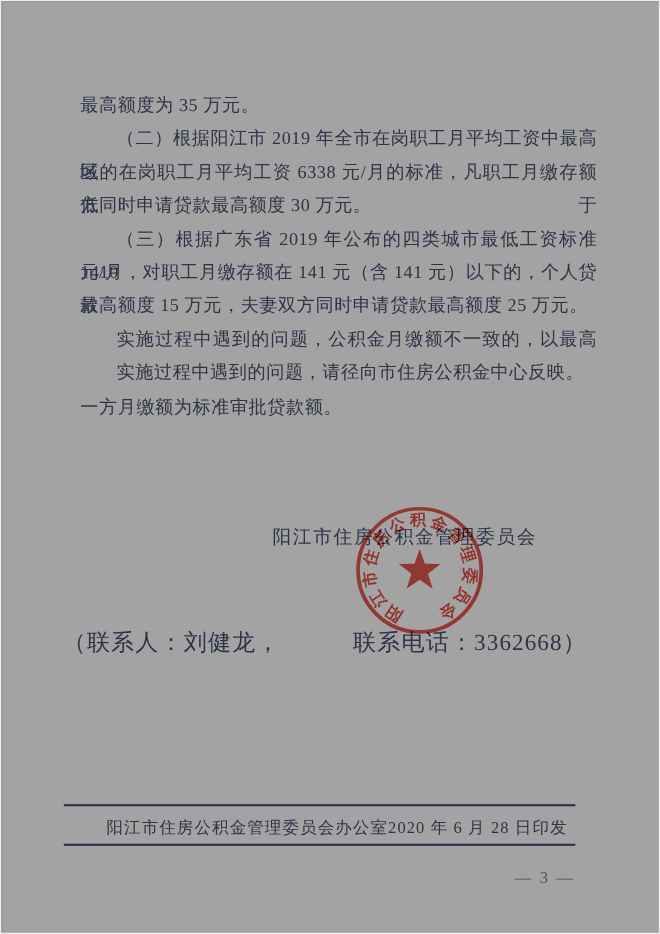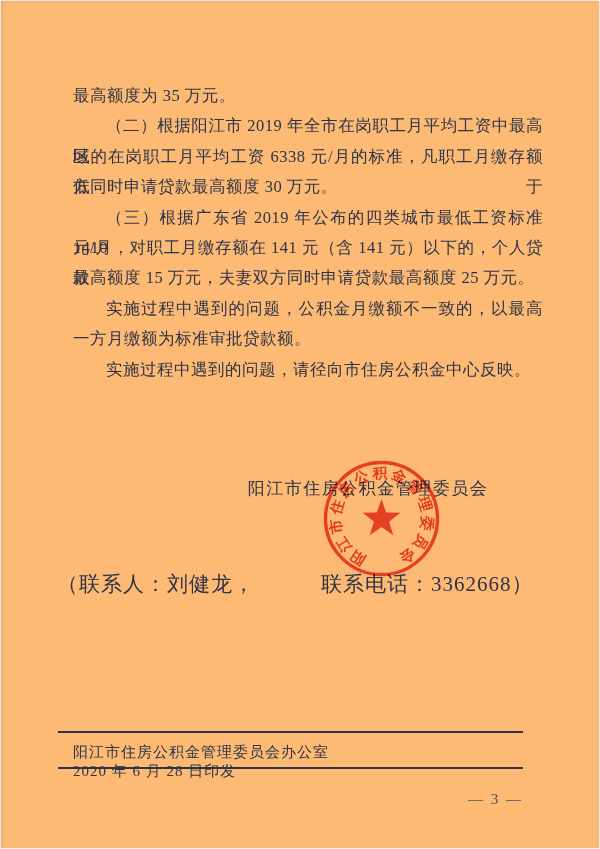--- a/index.html
+++ b/index.html
@@ -6,21 +6,21 @@
   body {
     width:600px; height:849px;
     background:#ffffff;
     font-family:"Liberation Serif","DejaVu Serif",serif;
     color:#2e3347;
     position:relative;
     overflow:hidden;
   }
   .page {
     position:absolute; inset:0;
-    background:#fdba74;
+    background:#a3a3a3;
     box-shadow: inset 0 0 0 1px #ececec, inset 3px 0 4px rgba(0,0,0,.05), inset 0 2px 3px rgba(0,0,0,.04);
   }
   .body-text {
     position:absolute; left:73px; top:81px; width:470px;
   }
   .bodyline {
     height:30.4px; line-height:30.4px;
     font-size:16.5px;
     letter-spacing:0.5px;
     white-space:nowrap;
@@ -55,22 +55,22 @@
     fill:#e03a30; font-weight:bold;
   }
   .rule {
     position:absolute; left:58px; width:465px; height:2px;
     background:#2e3347;
   }
   .rule.top { top:731px; }
   .rule.bottom { top:767px; }
   .footer-row {
     position:absolute; top:743px; left:73px; width:443px;
-    display:flex; justify-content:space-between;
-    font-size:15px; letter-spacing:1px; white-space:nowrap;flex-direction:column;
+    display:flex; justify-content:flex-end;
+    font-size:15px; letter-spacing:1px; white-space:nowrap;
   }
   .page-number {
     position:absolute; top:791px; right:77px;
     font-size:15px; letter-spacing:2px; color:#4a5060;
     white-space:nowrap;
   }
 </style>
 </head>
 <body>
 
@@ -78,22 +78,22 @@
 
   <div class="body-text">
     <div class="bodyline">最高额度为 35 万元。</div>
     <div class="bodyline j ind">（二）根据阳江市 2019 年全市在岗职工月平均工资中最高区</div>
     <div class="bodyline j">域的在岗职工月平均工资 6338 元/月的标准，凡职工月缴存额低于</div>
     <div class="bodyline">方同时申请贷款最高额度 30 万元。</div>
     <div class="bodyline j ind">（三）根据广东省 2019 年公布的四类城市最低工资标准 1410</div>
     <div class="bodyline j">元/月，对职工月缴存额在 141 元（含 141 元）以下的，个人贷款</div>
     <div class="bodyline">最高额度 15 万元，夫妻双方同时申请贷款最高额度 25 万元。</div>
     <div class="bodyline j ind">实施过程中遇到的问题，公积金月缴额不一致的，以最高</div>
+    <div class="bodyline ind">实施过程中遇到的问题，请径向市住房公积金中心反映。</div>
     <div class="bodyline">一方月缴额为标准审批贷款额。</div>
-    <div class="bodyline ind">实施过程中遇到的问题，请径向市住房公积金中心反映。</div>
   </div>
 
   <div class="sig-org">阳江市住房公积金管理委员会</div>
   <div class="contact">（联系人：刘健龙，　　　联系电话：3362668）</div>
 
   <svg class="seal" width="142" height="142" viewBox="312 449 142 142">
     <circle cx="381.5" cy="518.5" r="56" fill="none" stroke="#e03a30" stroke-width="3.4" opacity="0.95"></circle>
     <path id="sealArc" fill="none" d="M 364.2 555.7 A 41 41 0 1 1 398.8 555.7"></path>
     <text>
       <textPath href="#sealArc" startOffset="50%" text-anchor="middle">阳江市住房公积金管理委员会</textPath>

